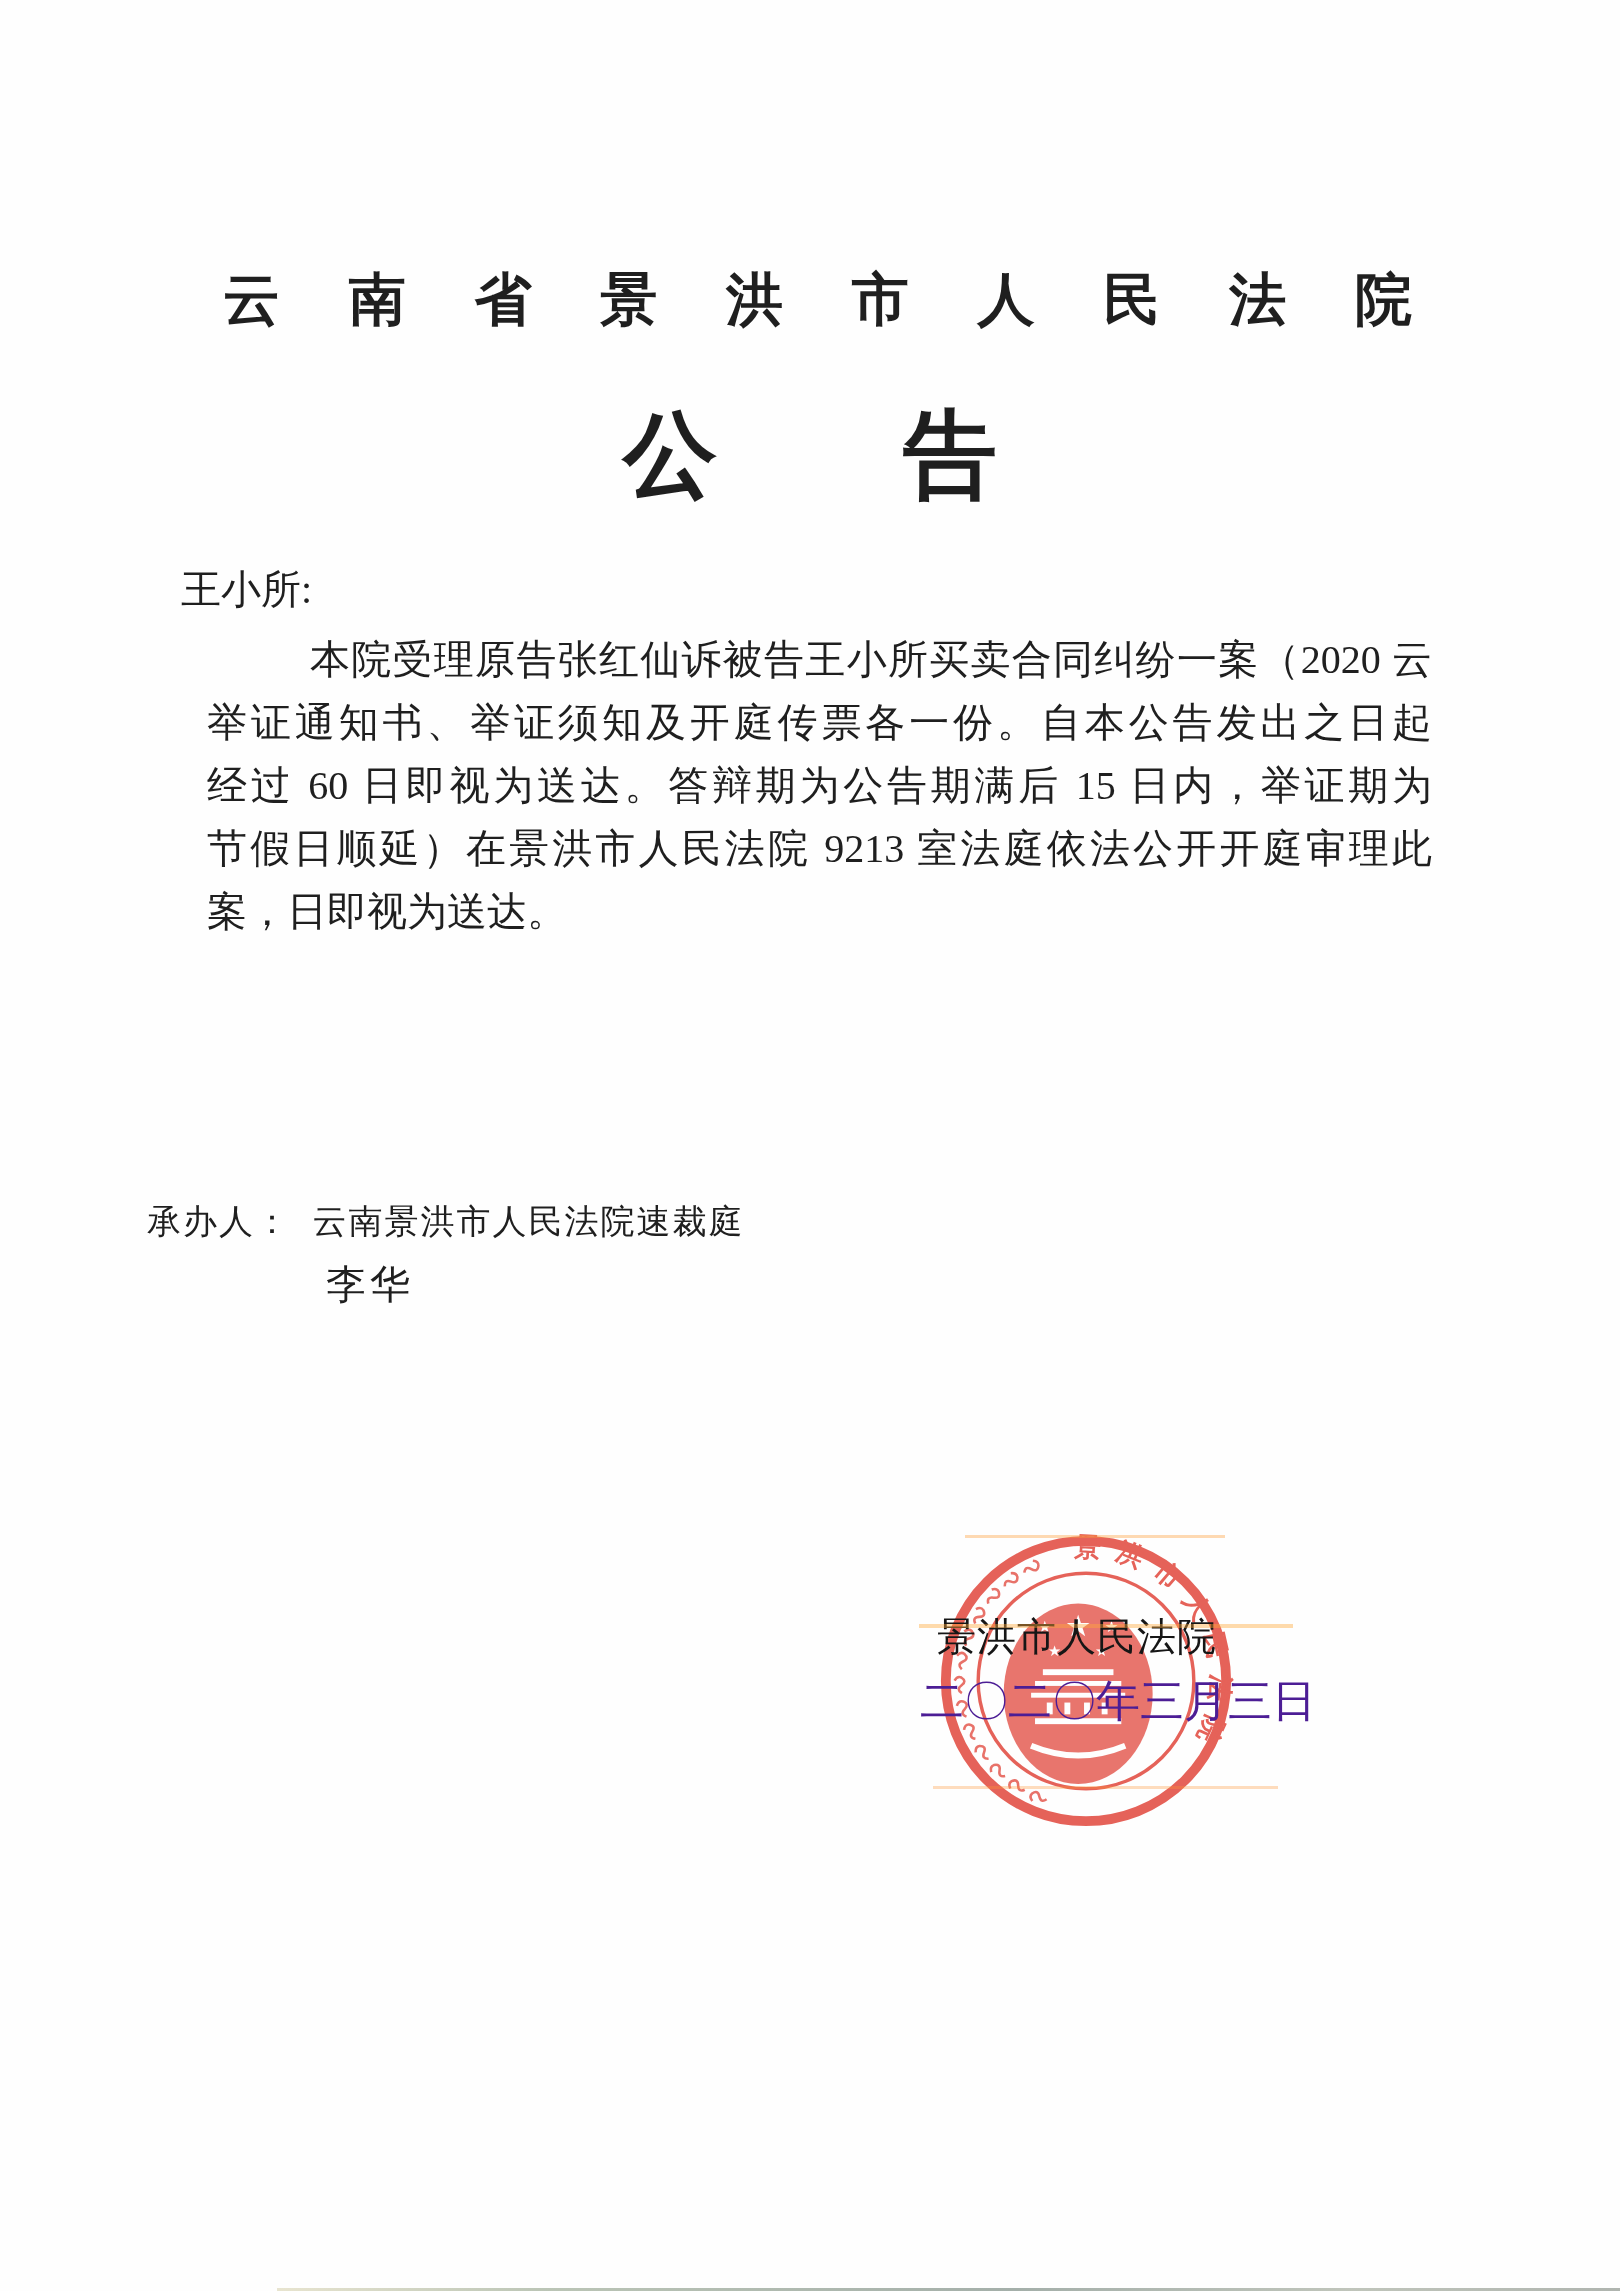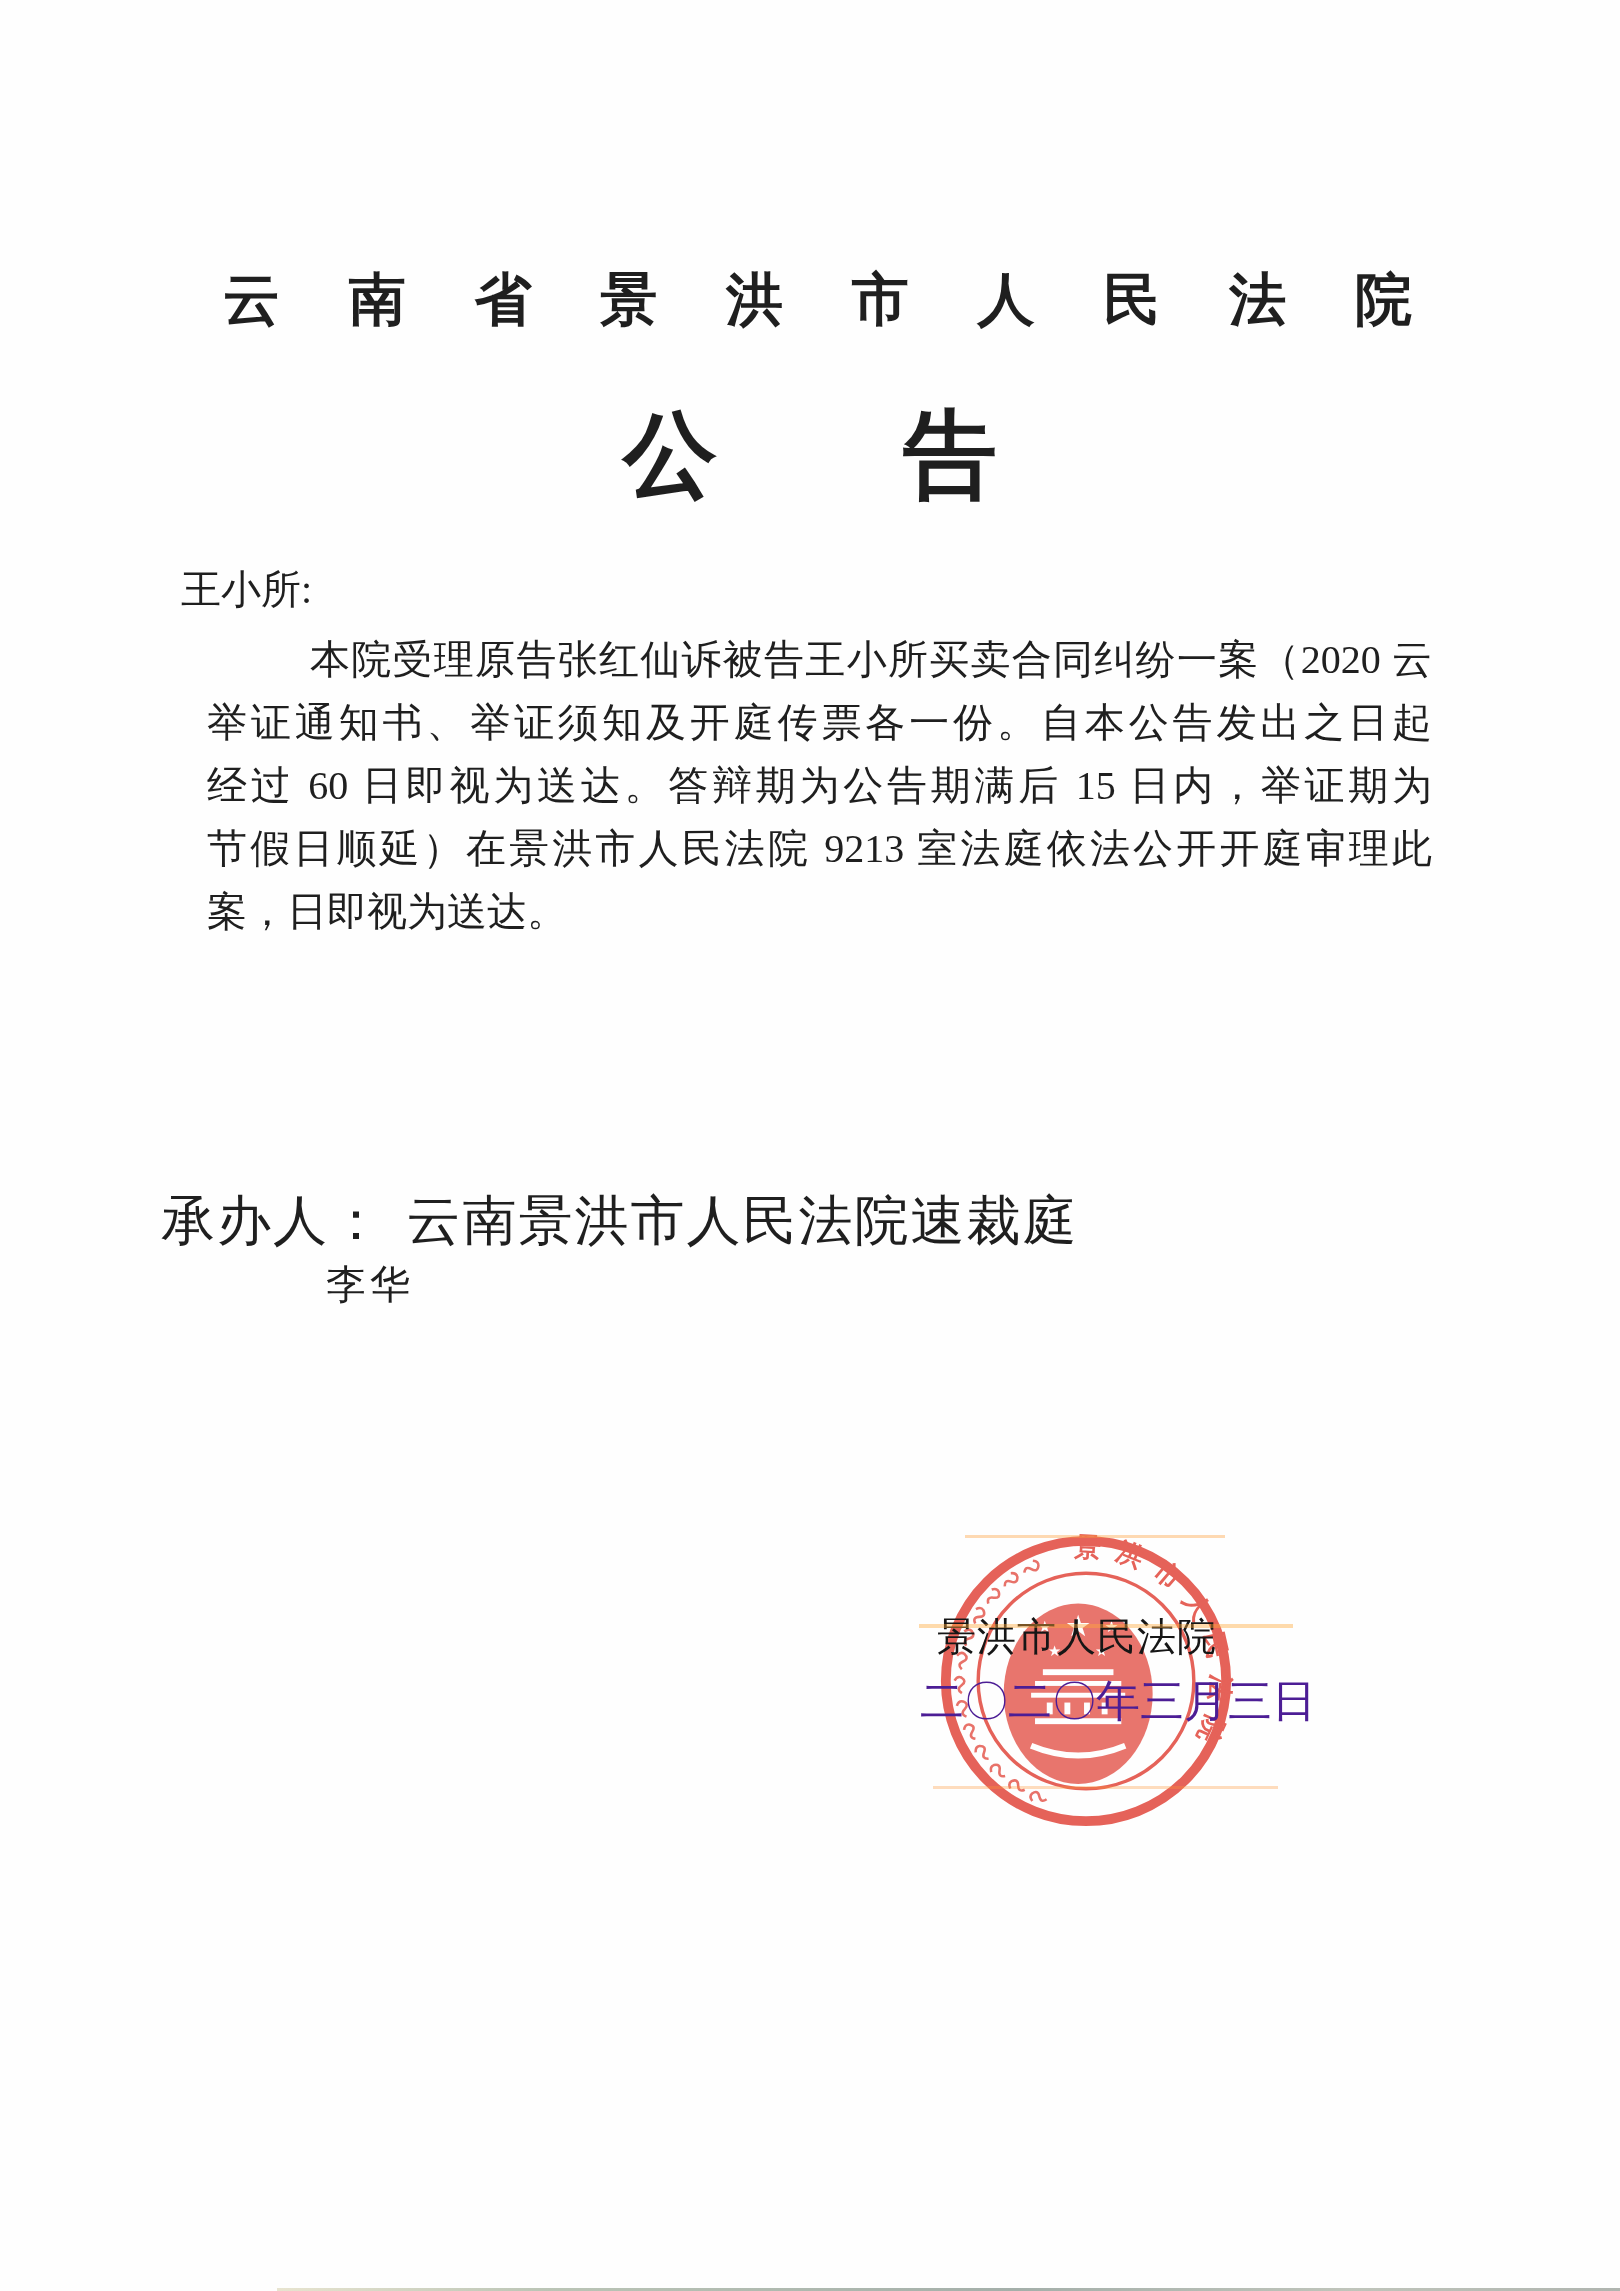--- a/index.html
+++ b/index.html
@@ -41,21 +41,21 @@
   .body-line.justify{
     text-align:justify;
     text-align-last:justify;
     white-space:normal;
     overflow:hidden;
   }
   .body-line.indent{ text-indent:103px; }
   
   .undertaker{
     position:absolute;top:1196px;left:147px;
-    font-size:54px;line-height:51px;letter-spacing:2px;margin-left:14px;
+    font-size:34px;line-height:51px;letter-spacing:2px;
   }
   .undertaker .gap{display:inline-block;width:21.6px;}
   .undertaker-name{
     position:absolute;top:1259px;left:326px;
     font-size:40px;line-height:51px;letter-spacing:3.9px;
   }
   
   .sig-court{
     position:absolute;top:1613px;left:937px;
     font-size:39px;line-height:47px;letter-spacing:1px;

